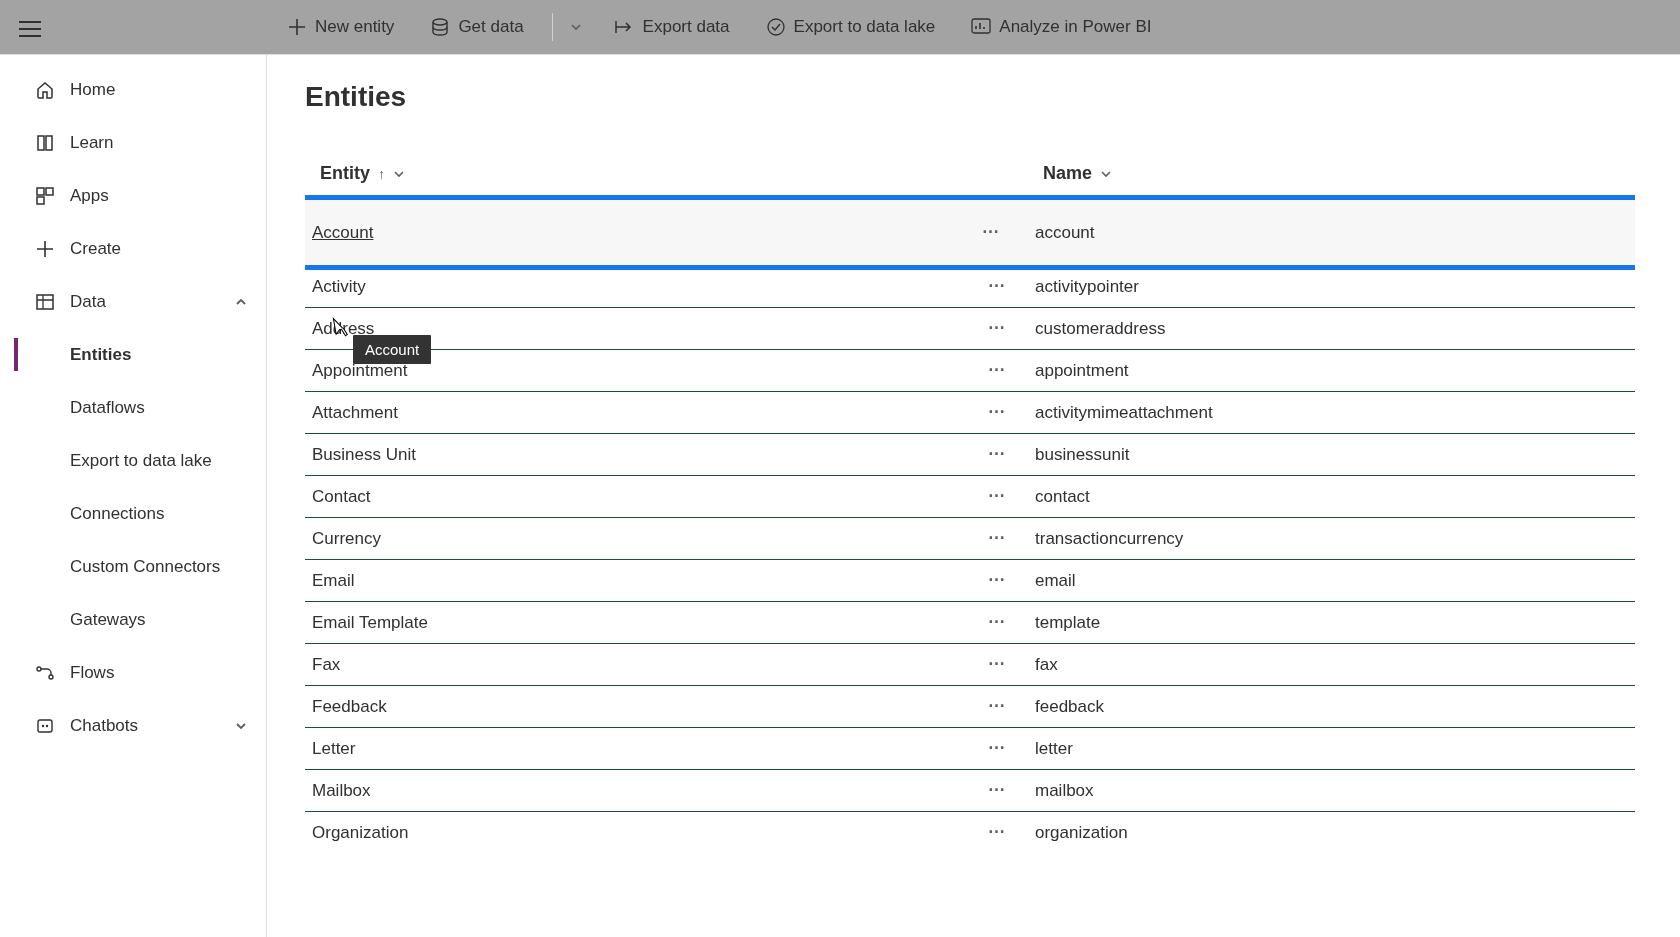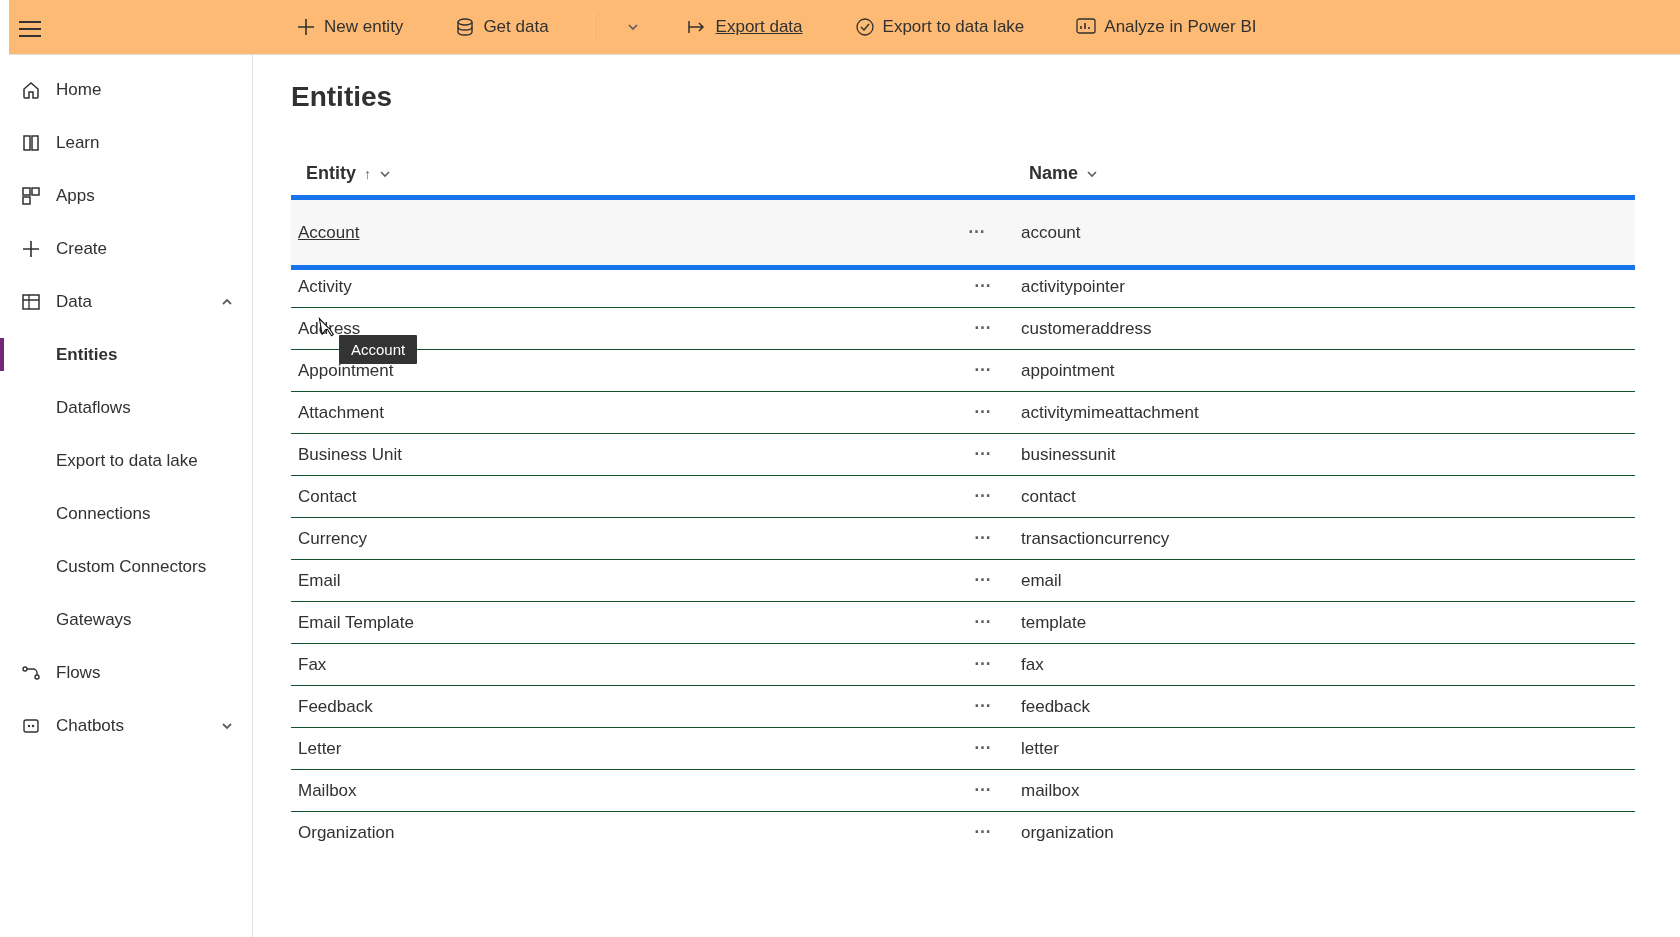--- a/index.html
+++ b/index.html
@@ -2,27 +2,26 @@
 <html><head>
 <meta charset="utf-8">
 <style>
   * { box-sizing: border-box; margin: 0; padding: 0; }
   html, body { height: 100%; font-family: "Segoe UI", Arial, sans-serif; background: #ffffff; color: #323130; }
   body { display: flex; flex-direction: column; width: 1680px; height: 937px; overflow: hidden; }
 
   
   .command-bar {
     height: 55px;
-    background: #fdba74;
+    background: #a3a3a3;
     border-bottom: 1px solid #e1dfdd;
     display: flex;
     align-items: center;
     padding-left: 275px;
-    gap: 28px;
-    margin-left: 9px;
+    gap: 12px;
   }
   .hamburger {
     position: absolute;
     left: 19px; top: 14px;
     width: 30px; height: 30px;
     display: flex; flex-direction: column; justify-content: center; gap: 5px;
     cursor: pointer;
   }
   .hamburger span { height: 2px; background: #323130; width: 22px; }
 
@@ -32,21 +31,21 @@
     font-size: 17px;
     color: #323130;
     cursor: pointer;
     height: 100%;
   }
   .cmd-btn .ic { width: 20px; height: 20px; display:flex; align-items:center; justify-content:center; color:#323130; }
   .cmd-sep { width: 1px; height: 28px; background: #d2d0ce; margin: 0 4px; }
   .chev { width: 14px; height: 14px; display:flex; align-items:center; justify-content:center; color:#605e5c; }
 
   
-  .main { flex: 1; display: flex; overflow:hidden; }
+  .main { flex: 1; display: flex; overflow:hidden;padding-left:14px; }
   .sidebar {
     width: 253px;
     border-right: 1px solid #e1dfdd;
     background: #ffffff;
     padding-top: 8px;
     position: relative;
   }
   .nav-item {
     display: flex; align-items: center; gap: 14px;
     height: 53px;
@@ -182,21 +181,21 @@
   </div>
 
   <div class="cmd-sep"></div>
 
   <div class="chev">
     <svg width="12" height="12" viewBox="0 0 12 12">
         <path d="M2 4l4 4 4-4" stroke="#605e5c" stroke-width="1.6" fill="none"></path>
       </svg>
   </div>
 
-  <div class="cmd-btn" style="margin-left:8px;text-decoration:underline;">
+  <div class="cmd-btn" style="margin-left:8px;">
     <span class="ic">
       <svg width="20" height="18" viewBox="0 0 20 18">
           <path d="M1 9h14M11 5l4 4-4 4" stroke="#323130" stroke-width="1.5" fill="none"></path>
           <path d="M1 3v12" stroke="#323130" stroke-width="1.5"></path>
         </svg>
     </span>
     <span>Export data</span>
   </div>
 
   <div class="cmd-btn">

